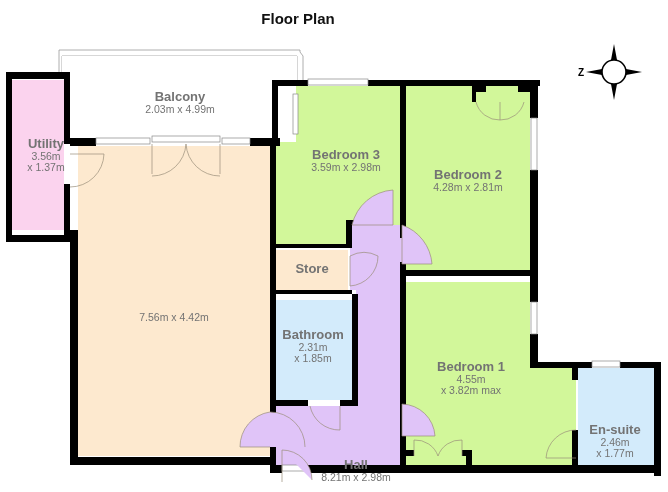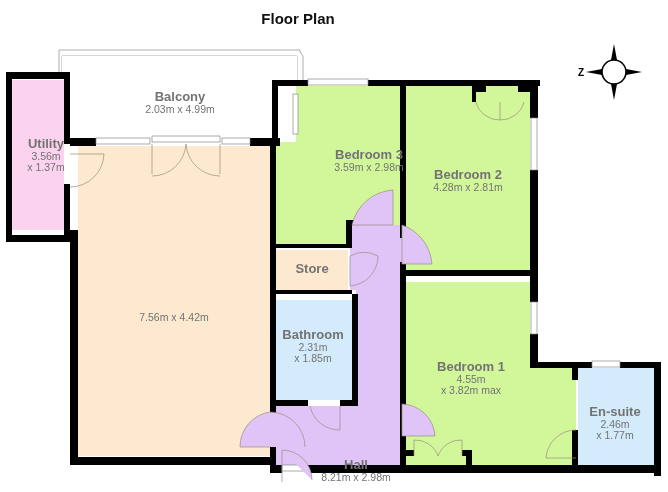--- a/index.html
+++ b/index.html
@@ -134,42 +134,42 @@
   <span class="d">2.03m x 4.99m</span>
 </div>
 <div class="lbl" style="left:46px; top:137px;">
   <span class="n">Utility</span>
   <span class="d">3.56m</span>
   <span class="d">x 1.37m</span>
 </div>
 <div class="lbl" style="left:174px; top:312px;">
   <span class="d">7.56m x 4.42m</span>
 </div>
-<div class="lbl" style="left:346px; top:148px;margin-left:23px;">
+<div class="lbl" style="left:346px; top:148px;">
   <span class="n">Bedroom 3</span>
   <span class="d">3.59m x 2.98m</span>
 </div>
 <div class="lbl" style="left:468px; top:168px;">
   <span class="n">Bedroom 2</span>
   <span class="d">4.28m x 2.81m</span>
 </div>
 <div class="lbl" style="left:312px; top:262px;">
   <span class="n">Store</span>
 </div>
 <div class="lbl" style="left:313px; top:328px;">
   <span class="n">Bathroom</span>
   <span class="d">2.31m</span>
   <span class="d">x 1.85m</span>
 </div>
 <div class="lbl" style="left:471px; top:360px;">
   <span class="n">Bedroom 1</span>
   <span class="d">4.55m</span>
   <span class="d">x 3.82m max</span>
 </div>
-<div class="lbl" style="left:615px; top:405px;">
+<div class="lbl" style="left:615px; top:423px;">
   <span class="n">En-suite</span>
   <span class="d">2.46m</span>
   <span class="d">x 1.77m</span>
 </div>
 <div class="lbl" style="left:356px; top:432px;margin-top:26px;">
   <span class="n">Hall</span>
   <span class="d">8.21m x 2.98m</span>
 </div>
 
 </body></html>

